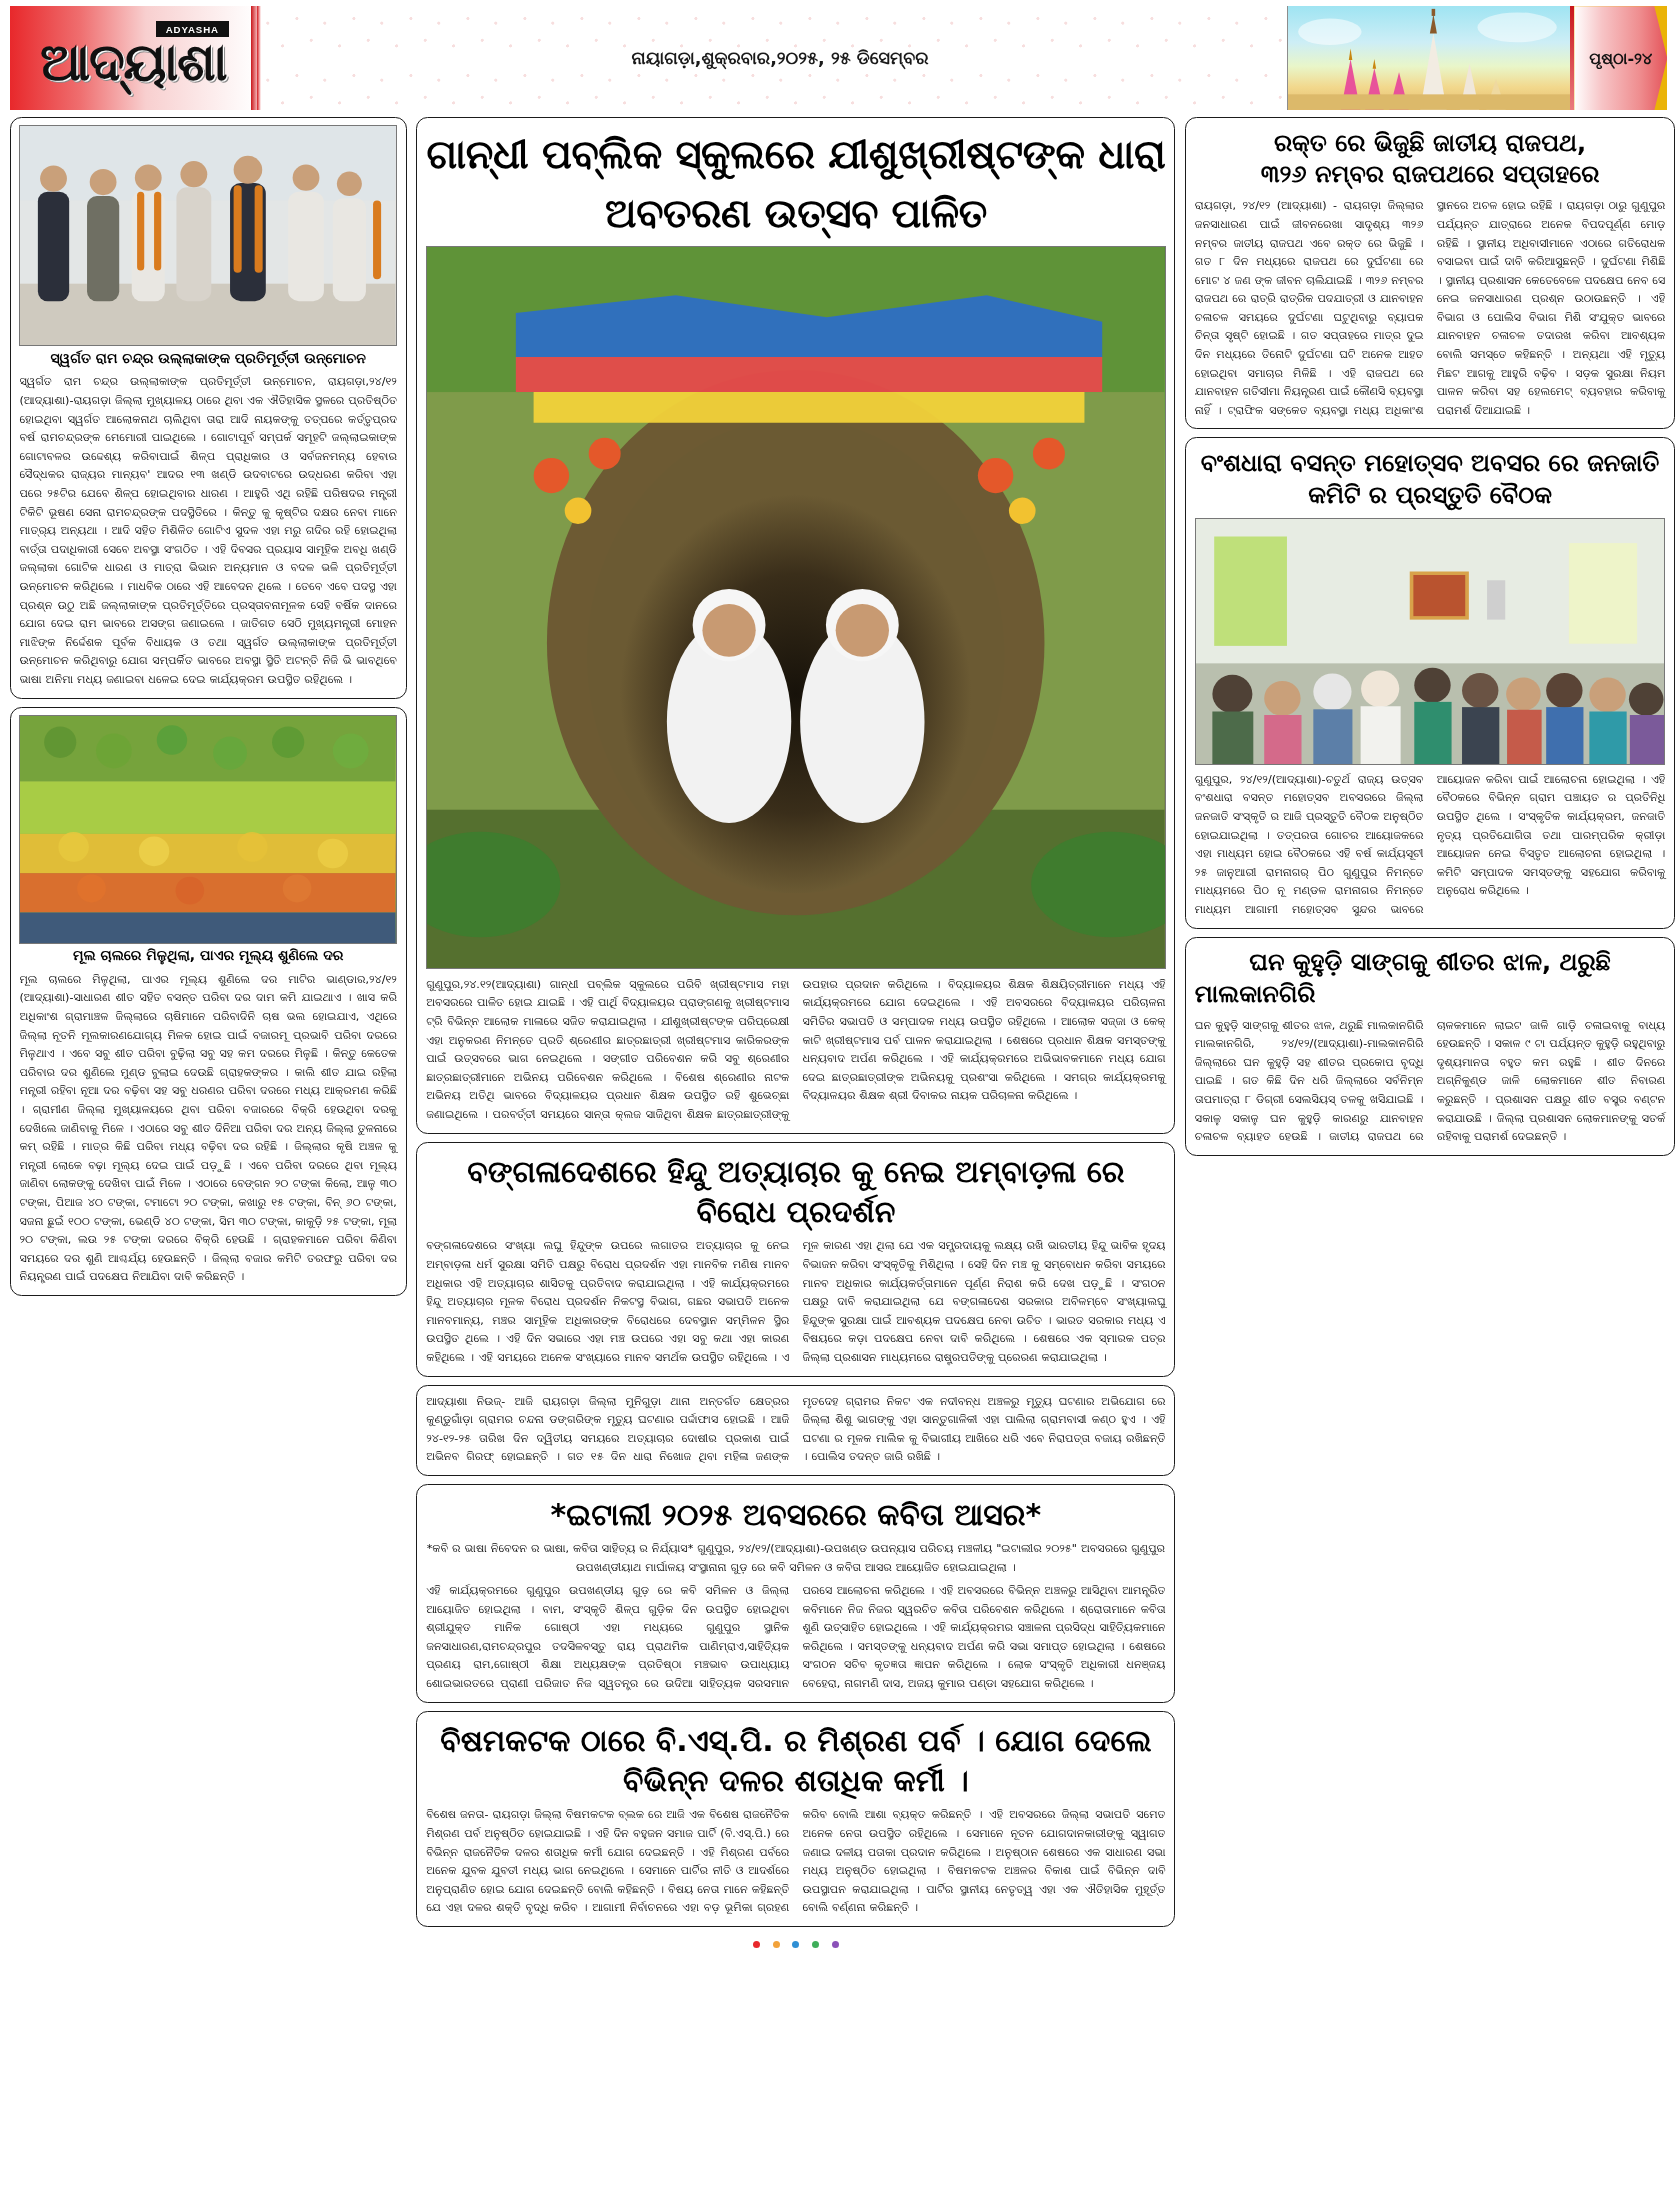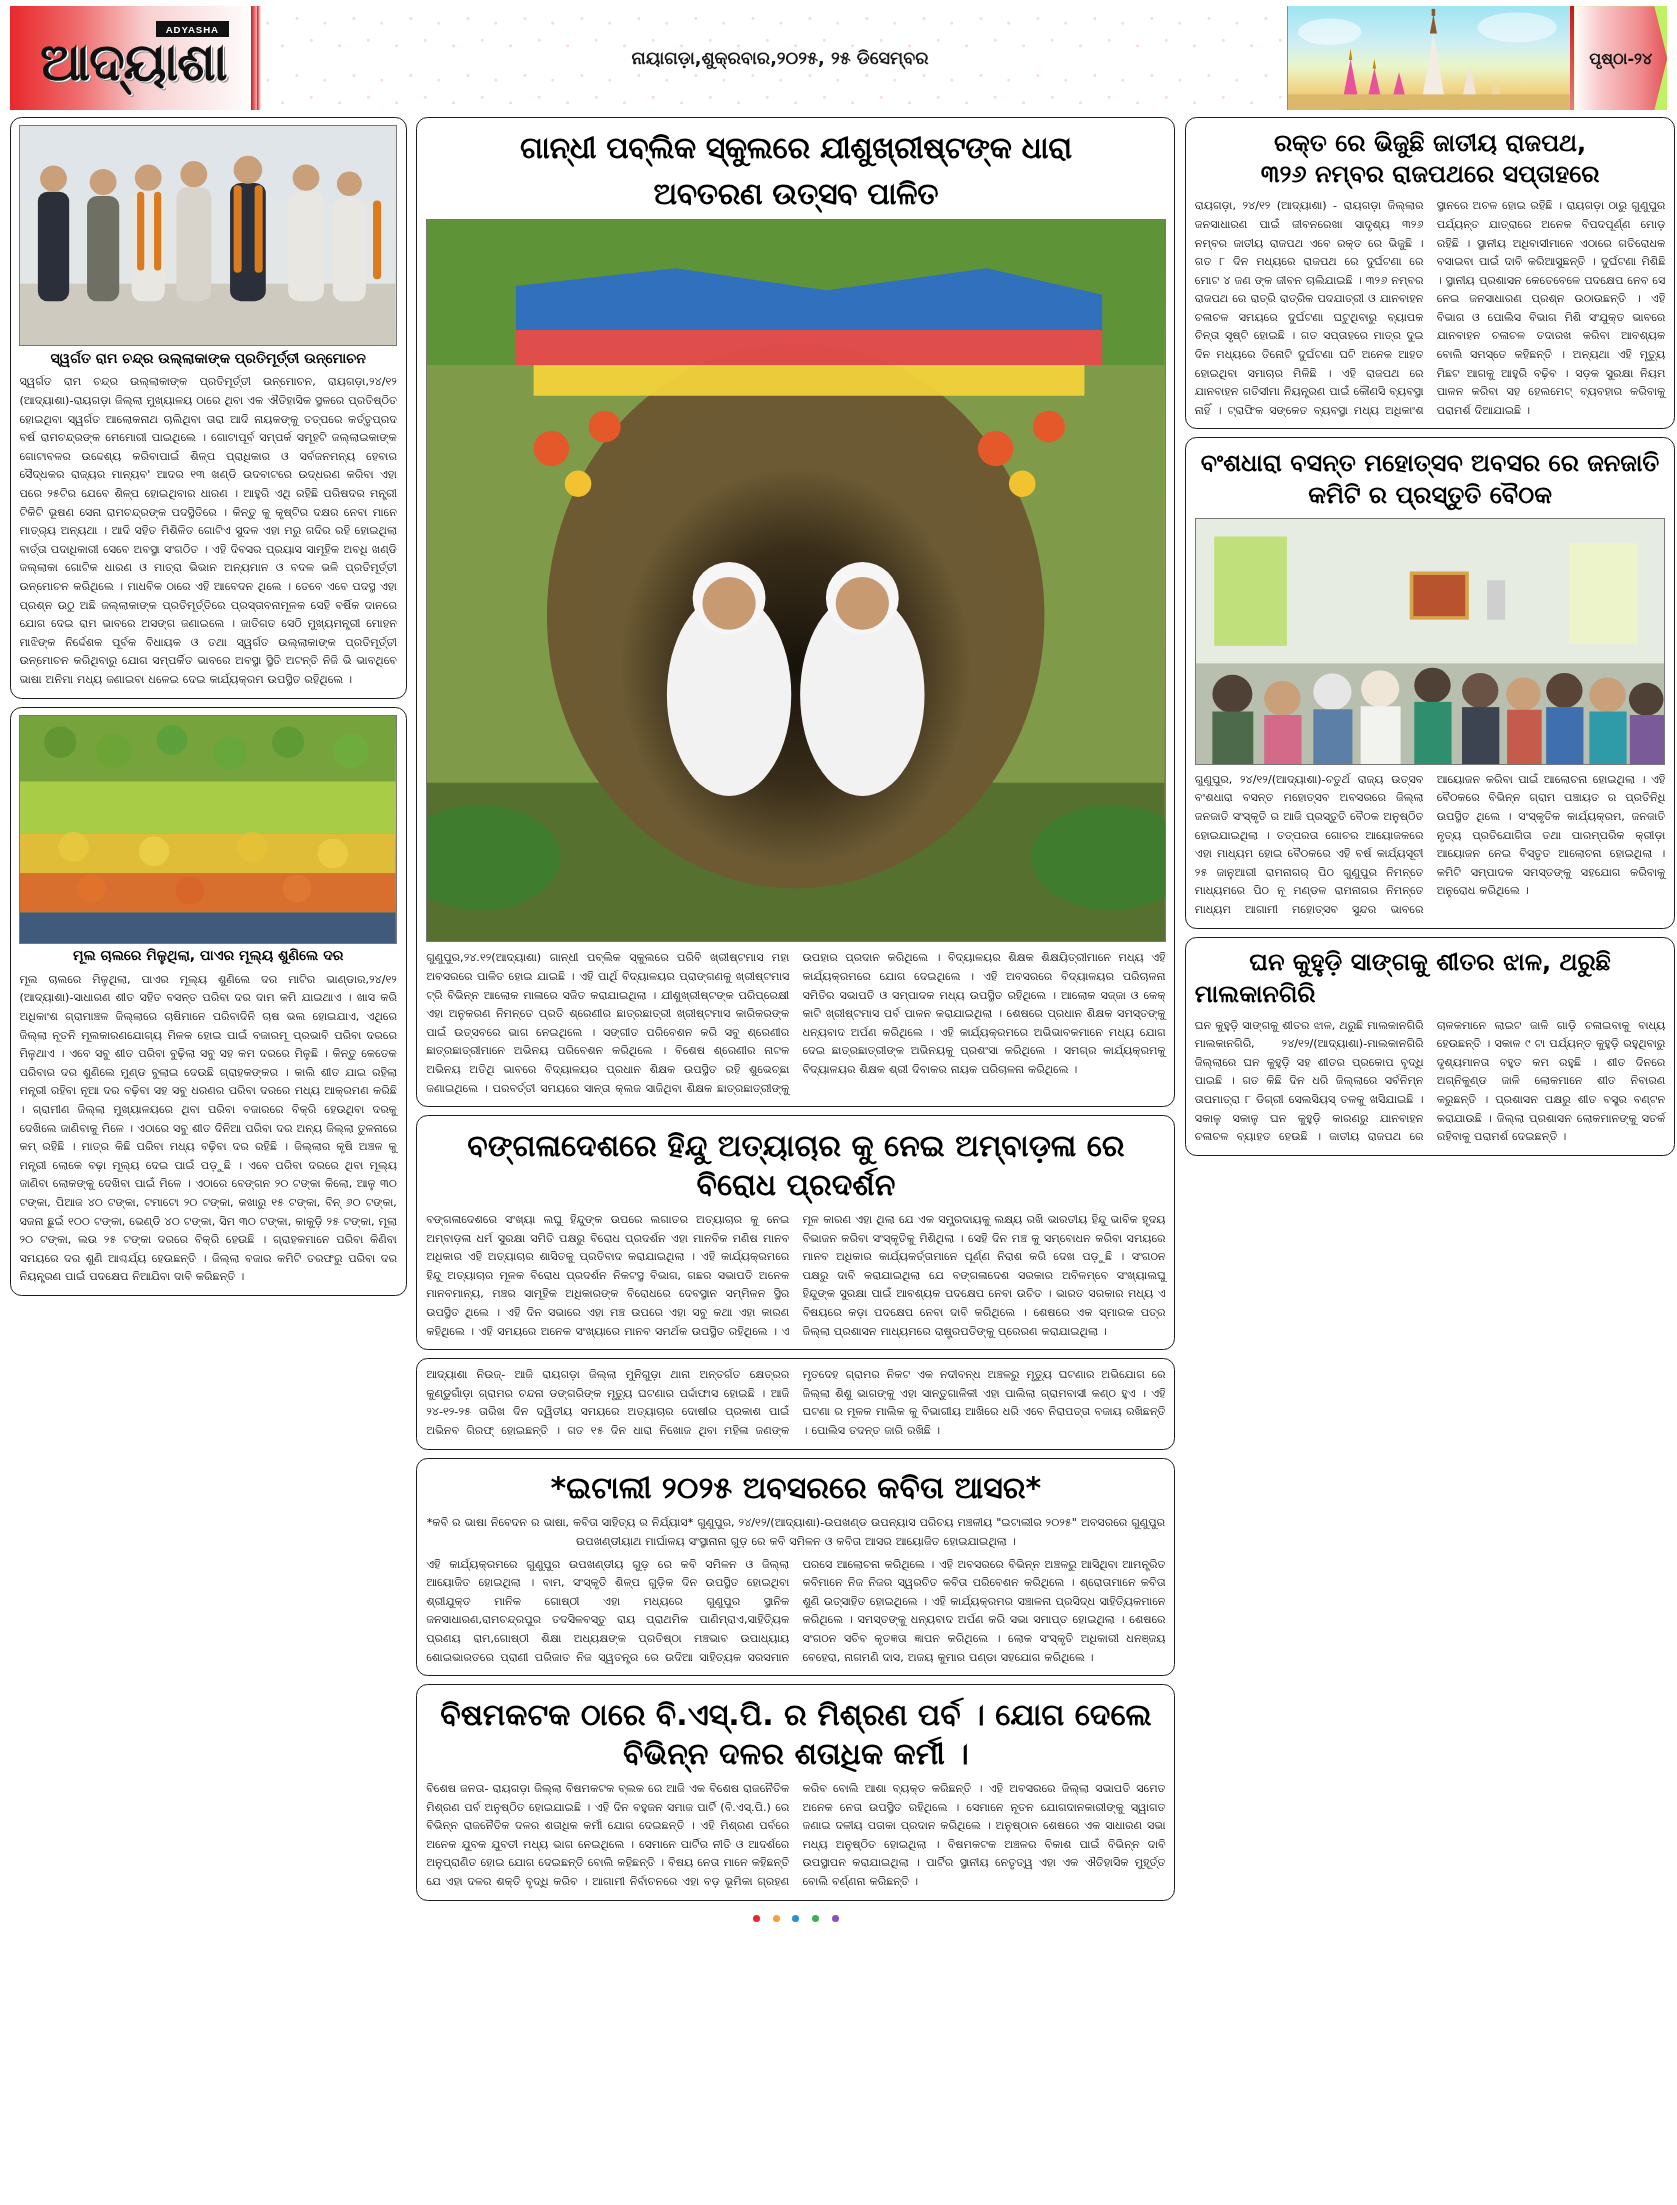--- a/index.html
+++ b/index.html
@@ -21,21 +21,21 @@
     padding: 0;
   }
 
   
   .masthead {
     position: relative;
     height: 104px;
     margin: 6.2px 9.7px 0 9.7px;
     display: flex;
     align-items: stretch;
-    background: #bef264;
+    background: #eab308;
   }
   .logo-box {
     width: 247px;
     background: linear-gradient(90deg,#e8282b 0%, #ef6d6e 28%, #f8cfcf 55%, #fbe5e5 75%, #ffffff 100%);
     position: relative;
     display:flex; align-items:center; justify-content:center;
   }
   .logo-odia {
     font-family: "DejaVu Sans", sans-serif;
     font-size: 52px;
@@ -141,21 +141,21 @@
   }
 
   .headline {
     font-family:"DejaVu Sans", sans-serif;
     font-weight: 700;
     color:#000;
     text-align:center;
     line-height: 1.32;
     margin: 2.6px 0 6.2px 0;
   }
-  .h-xl { font-size: 30px; letter-spacing:-0.4px; }
+  .h-xl { font-size: 40px; letter-spacing:-0.4px; }
   .h-lg { font-size: 30px; }
   .h-md { font-size: 14px; }
   .h-sm { font-size: 24px; }
 
   .bodytext {
     font-family:"DejaVu Sans", sans-serif;
     font-size: 11.2px;
     line-height: 1.66;
     text-align: justify;
     color: #0a0a0a;

